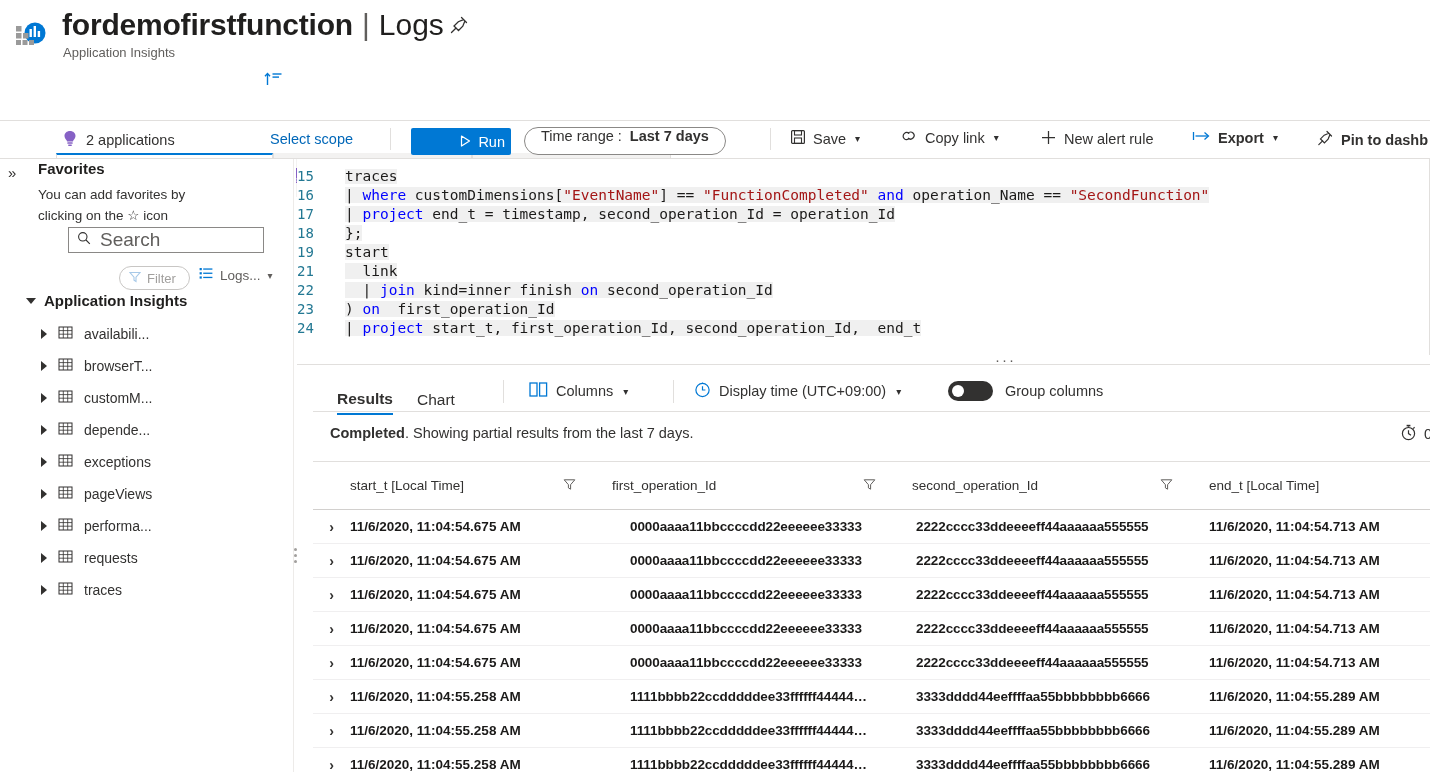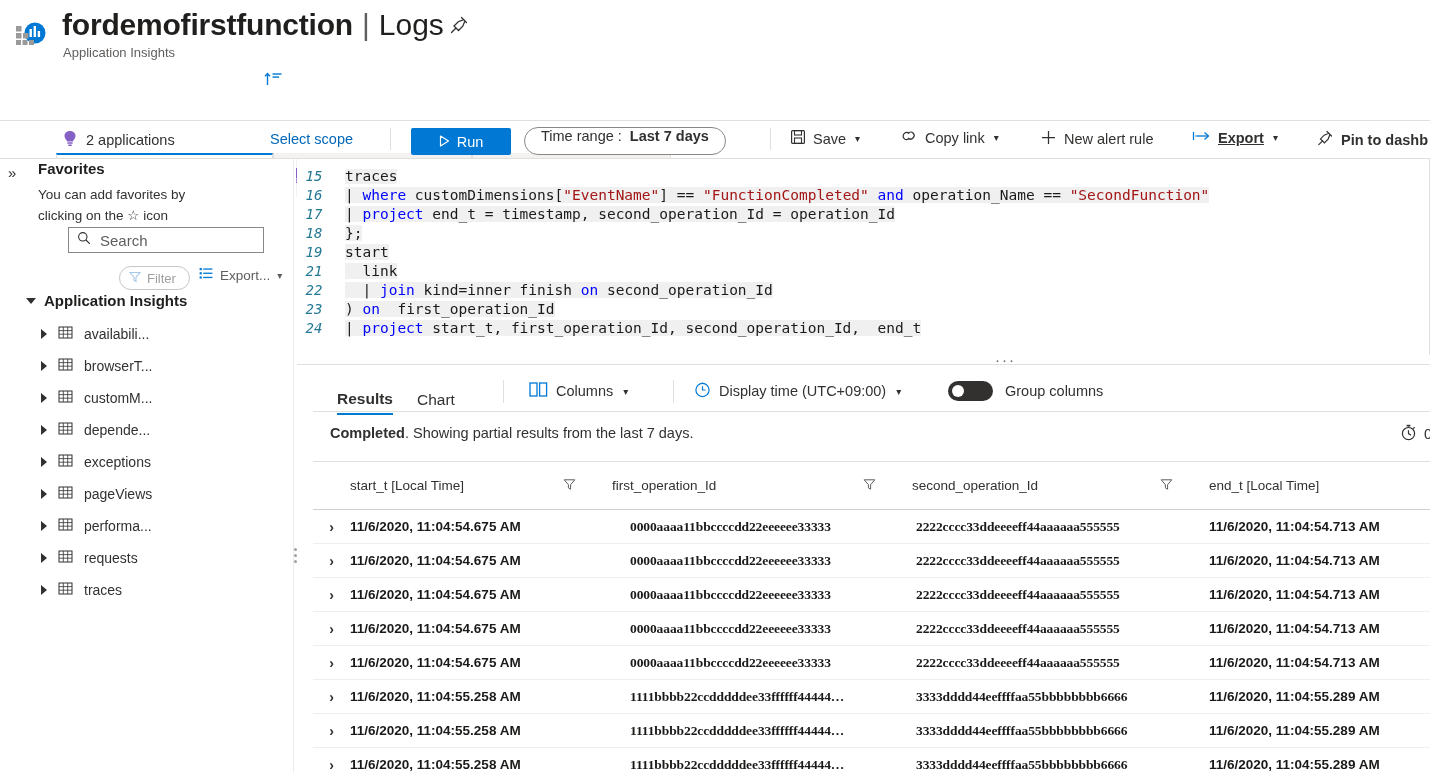--- a/index.html
+++ b/index.html
@@ -103,21 +103,21 @@
   }
   .cmd-div {
     position: absolute; width: 1px; height: 22px; background: #e1dfdd; top: 128px;
   }
   .run-btn {
     position: absolute; left: 411px; top: 128px;
     width: 100px; height: 27px;
     background: #0078d4; color: #ffffff;
     border: none; border-radius: 2px;
     font-size: 14.5px; font-family: inherit;
-    display: flex; align-items: center; justify-content: center; gap: 7px;
+    display: flex; align-items: center; justify-content: flex-end; gap: 7px;
     cursor: pointer;
   }
   .timerange {
     position: absolute; left: 524px; top: 127px;
     height: 28px; padding: 0 16px;
     border: 1px solid #8a8886; border-radius: 14px;
     display: flex; 
     font-size: 14.5px; color: #323130; cursor: pointer; background: #fff;
   }
   .timerange b { font-weight: bold; margin-left: 8px; }
@@ -140,21 +140,21 @@
   }
   .side-tab { cursor: pointer; padding-bottom: 9px; margin-top: 48px; }
   .side-tab.active { font-weight: bold; border-bottom: 2px solid #0078d4; }
   .search-box {
     position: absolute; left: 12px; top: 68px;
     width: 196px; height: 26px;
     border: 1px solid #8a8886; background: #fff;
     display: flex; align-items: center; gap: 7px; padding: 0 8px;
   }
   .search-box input {
-    border: none; outline: none; font-size: 15px;
+    border: none; outline: none; font-size: 19px;
     font-family: inherit; color: #a16207; width: 150px; background: transparent;
   }
   .search-box input::placeholder { color: #605e5c; }
   .sort-icon { position: absolute; left: 264px; top: 70px; cursor: pointer; }
   .filter-pill {
     position: absolute; left: 63px; top: 107px;
     height: 24px; padding: 0 13px 0 9px;
     border: 1px solid #c8c6c4; border-radius: 12px;
     display: flex; align-items: center; gap: 6px;
     font-size: 13px; color: #a19f9d; cursor: pointer; background: #fff;
@@ -210,24 +210,23 @@
   .editor {
     position: absolute; left: 297px; top: 159px; width: 1133px; height: 196px;
     background: #ffffff; overflow: hidden;
     font-family: "DejaVu Sans Mono", "Liberation Mono", monospace;
     font-size: 14.5px;
   }
   .code-line {
     position: relative; height: 19px; line-height: 19px; white-space: pre;
   }
   .ln {
-    display: inline-block; width: 48px; text-align: center;
+    display: inline-block; width: 48px; text-align: left;
     padding-right: 14px; color: #237893; user-select: none;
     font-size: 14px;
-    font-style: italic;
   }
   .code-text { background: #f0f0f0; }
   .kw   { color: #0000ff; }
   .str  { color: #a31515; }
   .plain{ color: #1b1a19; }
   .editor-fade {
     position: absolute; left: 297px; top: 159px; width: 1133px; height: 10px;
     background: #ffffff;
   }
   .editor-dots {
@@ -304,21 +303,21 @@
     border-bottom: 1px solid #f0eff0;
     font-size: 13.5px; color: #1b1a19; font-weight: bold;
   }
   .col-expand { width: 37px; flex: none; text-align: center; }
   .col-a { width: 262px; flex: none; }
   .col-b { width: 300px; flex: none; }
   .col-c { width: 297px; flex: none; }
   .col-d { width: 221px; flex: none; }
   .th-inner { display: flex; align-items: center; justify-content: space-between; padding-right: 36px; }
   .chev-row { font-weight: bold; color: #323130; font-size: 14px; }
-  .cell-mono { font-weight: bold; letter-spacing: -0.1px; font-family: Liberation Serif, serif; }
+  .cell-mono { font-weight: bold; letter-spacing: -0.1px; }
   .fil-ico { cursor: pointer; }
 </style>
 </head>
 <body>
 
 <div class="page-header">
   <span class="app-logo">
     <svg width="36" height="36" viewBox="0 0 36 36">
       <circle cx="21" cy="13" r="10.5" fill="#0078d4"></circle>
       <rect x="15.5" y="9" width="2.4" height="8" fill="#fff"></rect>
@@ -473,21 +472,21 @@
 </div>
 
 <div class="cmd-item" style="left:1192px;">
   <span>
     <svg width="19" height="14" viewBox="0 0 19 14">
       <path d="M1.5 3 V11" stroke="#0078d4" stroke-width="1.3"></path>
       <path d="M3.5 7 H16" stroke="#0078d4" stroke-width="1.3"></path>
       <path d="M12.5 3.5 L16.5 7 L12.5 10.5" fill="none" stroke="#0078d4" stroke-width="1.3"></path>
     </svg>
   </span>
-  <span style="font-weight:bold;text-decoration:underline;">Export</span>
+  <span style="font-weight:bold;">Export</span>
   <span class="cmd-caret">▾</span>
 </div>
 
 <div class="cmd-item" style="left:1316px;">
   <span>
     <svg width="18" height="18" viewBox="0 0 18 18">
       <g fill="none" stroke="#323130" stroke-width="1.2" stroke-linecap="round">
         <path d="M11 2.5 L15.5 7 M12.8 4.3 l-4.6 1.9 -3.7 3.7 3.9 3.9 3.7 -3.7 1.9 -4.6"></path>
         <path d="M6.6 11.9 L2.8 15.7"></path>
       </g>
@@ -527,21 +526,21 @@
     <span>
       <svg width="14" height="13" viewBox="0 0 14 13">
         <rect x="0.6" y="1" width="2.2" height="2.2" fill="#0078d4"></rect>
         <rect x="0.6" y="5.2" width="2.2" height="2.2" fill="#0078d4"></rect>
         <rect x="0.6" y="9.4" width="2.2" height="2.2" fill="#0078d4"></rect>
         <rect x="4.2" y="1.4" width="9.2" height="1.3" fill="#0078d4"></rect>
         <rect x="4.2" y="5.6" width="9.2" height="1.3" fill="#0078d4"></rect>
         <rect x="4.2" y="9.8" width="9.2" height="1.3" fill="#0078d4"></rect>
       </svg>
     </span>
-    <span>Export...</span>
+    <span>Logs...</span>
     <span style="font-size:10px;color:#605e5c;">▾</span>
   </div>
 </div>
 
 <span class="sort-icon">
   <svg width="18" height="18" viewBox="0 0 18 18">
     <path d="M3.5 4 V15" stroke="#0078d4" stroke-width="1.4"></path>
     <path d="M1 6.3 L3.5 3.6 L6 6.3" fill="none" stroke="#0078d4" stroke-width="1.4"></path>
     <rect x="8.5" y="3.3" width="9" height="1.4" fill="#0078d4"></rect>
     <rect x="8.5" y="6.4" width="6.5" height="1.4" fill="#0078d4"></rect>

